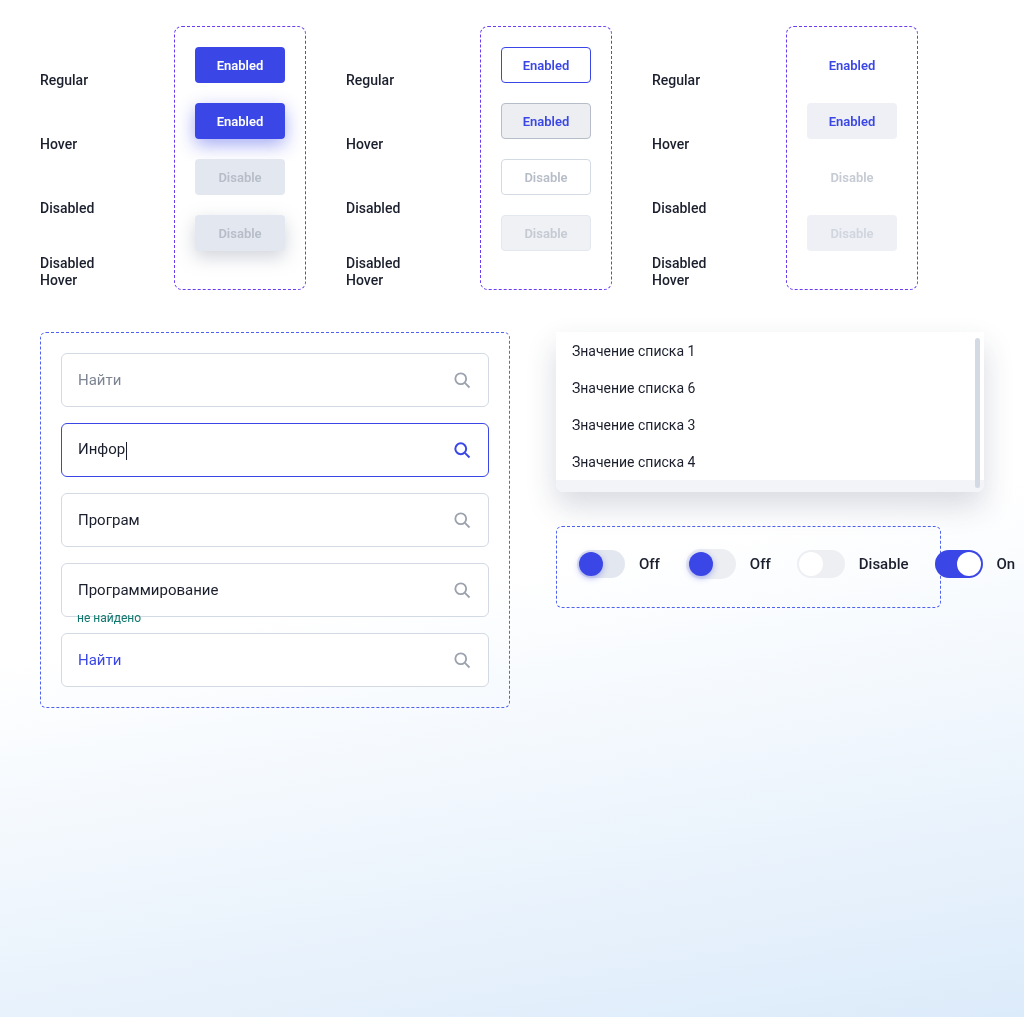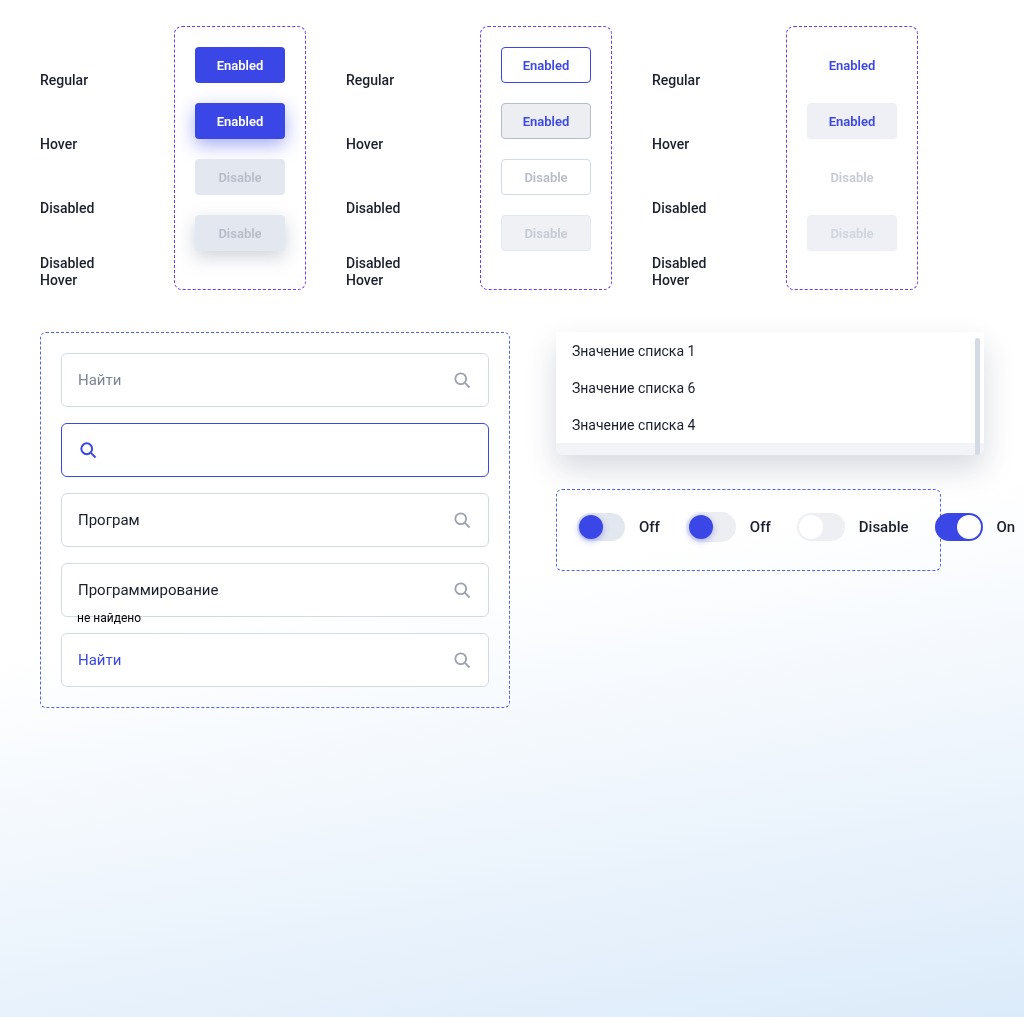--- a/index.html
+++ b/index.html
@@ -76,21 +76,21 @@
     padding: 0 16px;
     background:#fff;
     color:#1b1f2d;
   }
   .field.focus { border-color:#3a47e6; }
   .field .txt { flex:1; font-size:15px; }
   .field .ph { color:#7d8593; }
   .field .blue-ph { color:#3a47e6; }
   .caret { display:inline-block; width:1px; height:18px; background:#1b1f2d; margin-left:1px; vertical-align:middle;}
   .search-ic svg { width:20px; height:20px; display:block; }
-  .sub { font-size:12px; color:#000000; margin: -22px 0 -8px 16px; }
+  .sub { font-size:12px; color:#0f766e; margin: -22px 0 -8px 16px; }
 
   .select-wrap { position:relative; }
   .select {
     height:54px; border:1px solid #d4dae3; border-radius:6px;
     display:flex; align-items:center; padding:0 18px; background:#fff;
     color:#7d8593; font-size:15px; justify-content:space-between;
   }
   .select svg{ width:18px; height:18px; }
   .dropdown {
     margin-top:0;
@@ -194,20 +194,21 @@
         <span class="txt ph">Найти</span>
         <span class="search-ic">
           <svg viewBox="0 0 24 24" fill="none" stroke="#9ba1ad" stroke-width="2.2">
               <circle cx="10.5" cy="10.5" r="6.5"></circle>
               <line x1="15.5" y1="15.5" x2="21" y2="21"></line>
             </svg>
         </span>
       </div>
 
       <div class="field focus">
+        <span class="txt"><span>Инфор</span><span class="caret"></span></span>
         <span class="search-ic">
           <svg viewBox="0 0 24 24" fill="none" stroke="#3a47e6" stroke-width="2.4">
               <circle cx="10.5" cy="10.5" r="6.5"></circle>
               <line x1="15.5" y1="15.5" x2="21" y2="21"></line>
             </svg>
         </span>
       </div>
 
       <div class="field">
         <span class="txt">Програм</span>
@@ -241,20 +242,21 @@
       </div>
     </div>
   </div>
 
   <div class="right-col">
 
     <div class="select-wrap">
       <div class="dropdown">
         <div class="opt">Значение списка 1</div>
         <div class="opt">Значение списка 6</div>
+        <div class="opt">Значение списка 3</div>
         <div class="opt">Значение списка 4</div>
         <div class="tail"></div>
         <div class="scrollbar"></div>
       </div>
     </div>
 
     <div class="toggle-box">
       <div class="trow">
         <div class="tgl offA">
             <div class="knob"></div>

